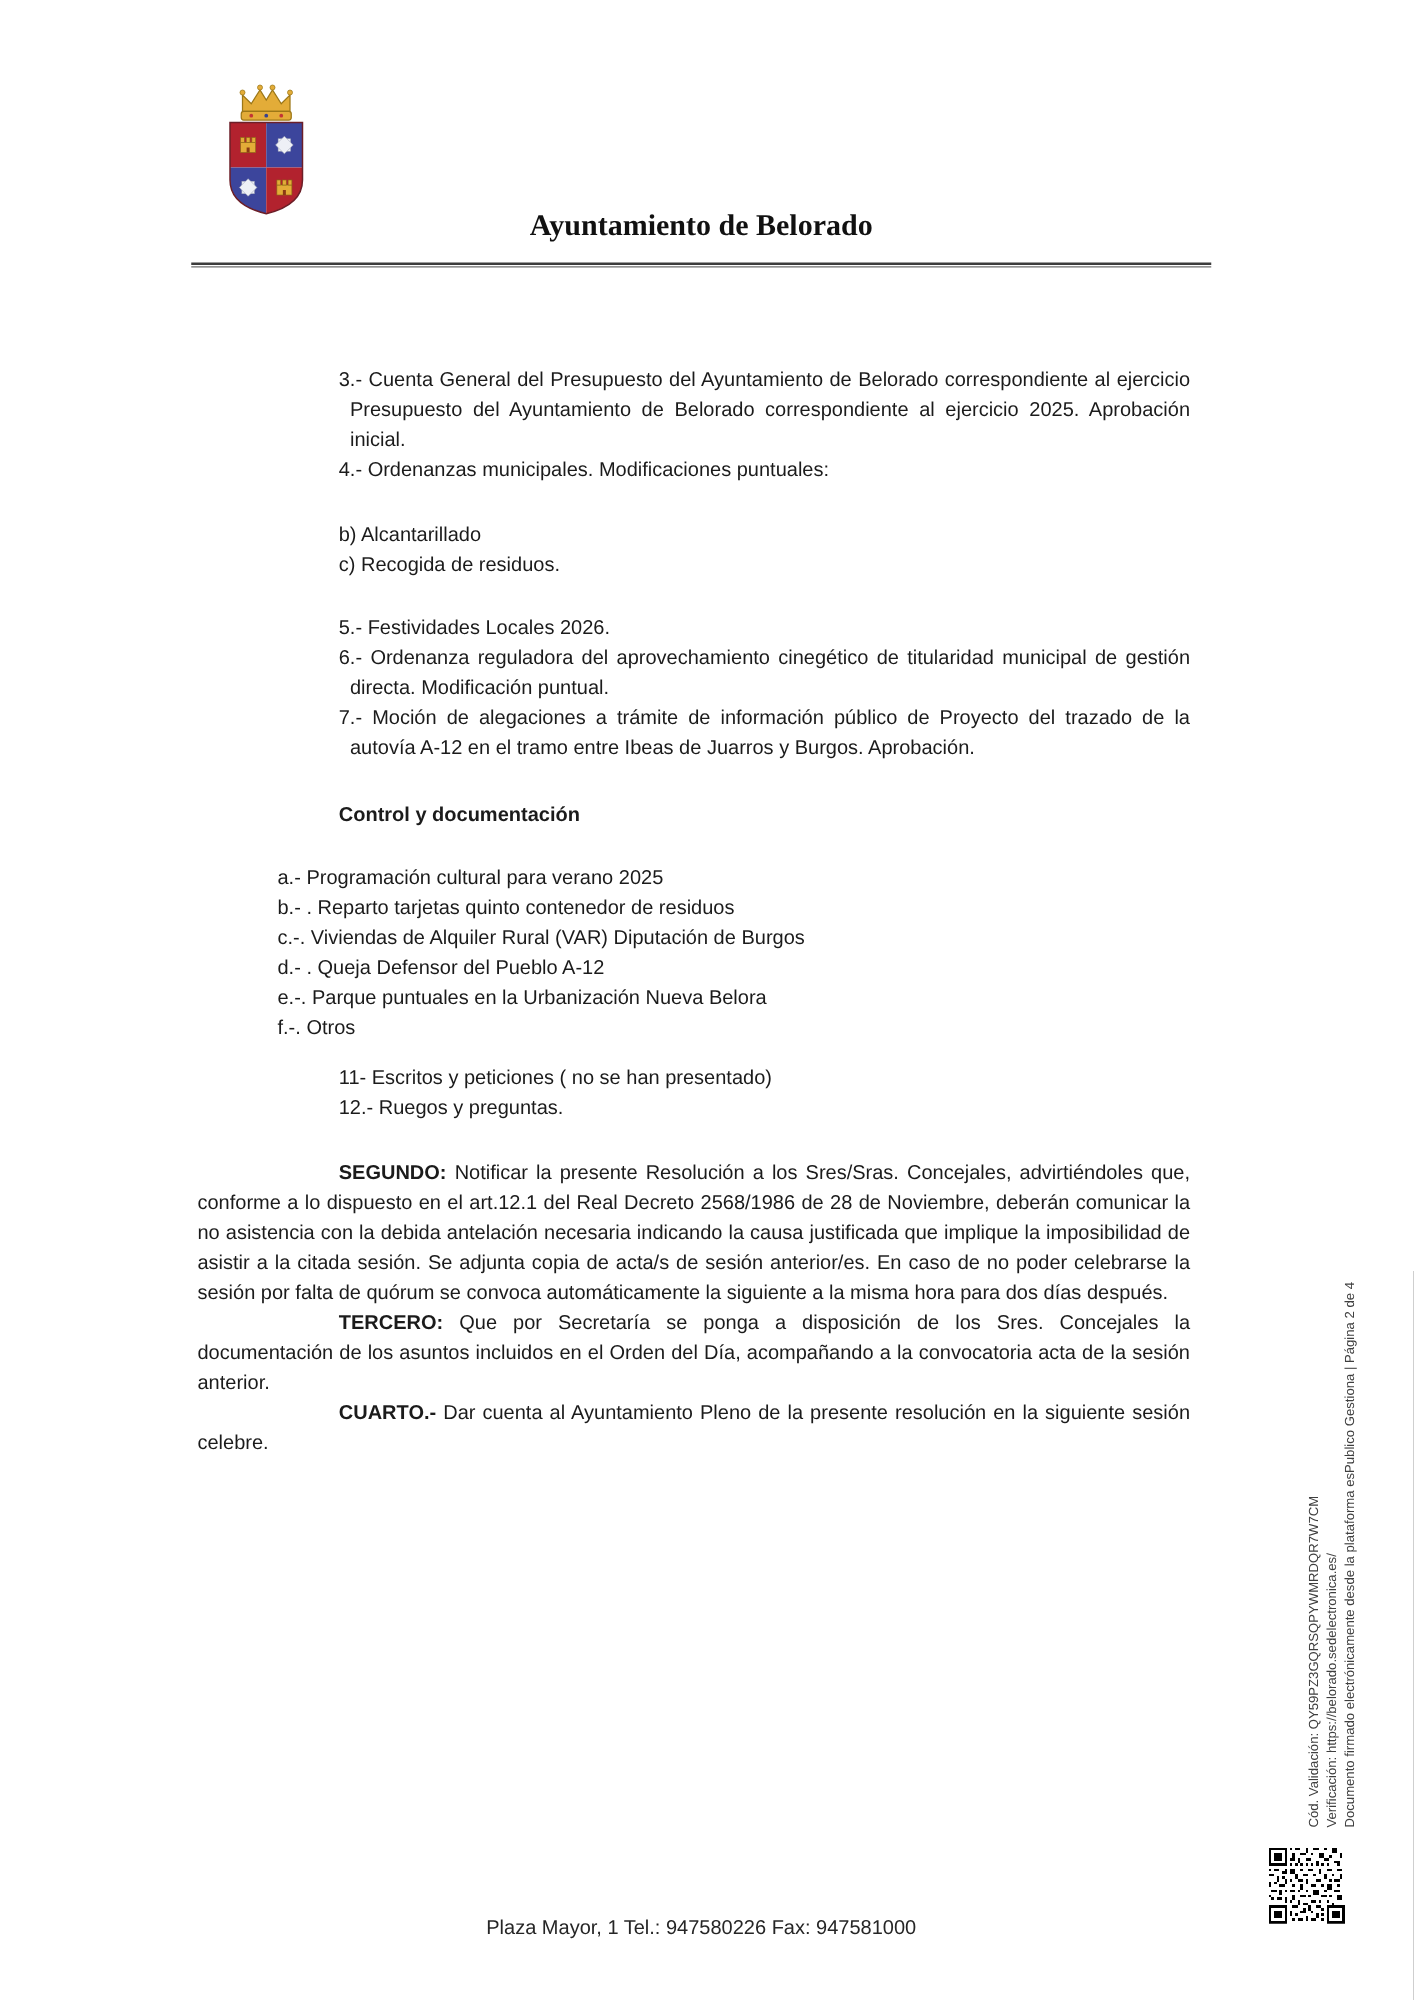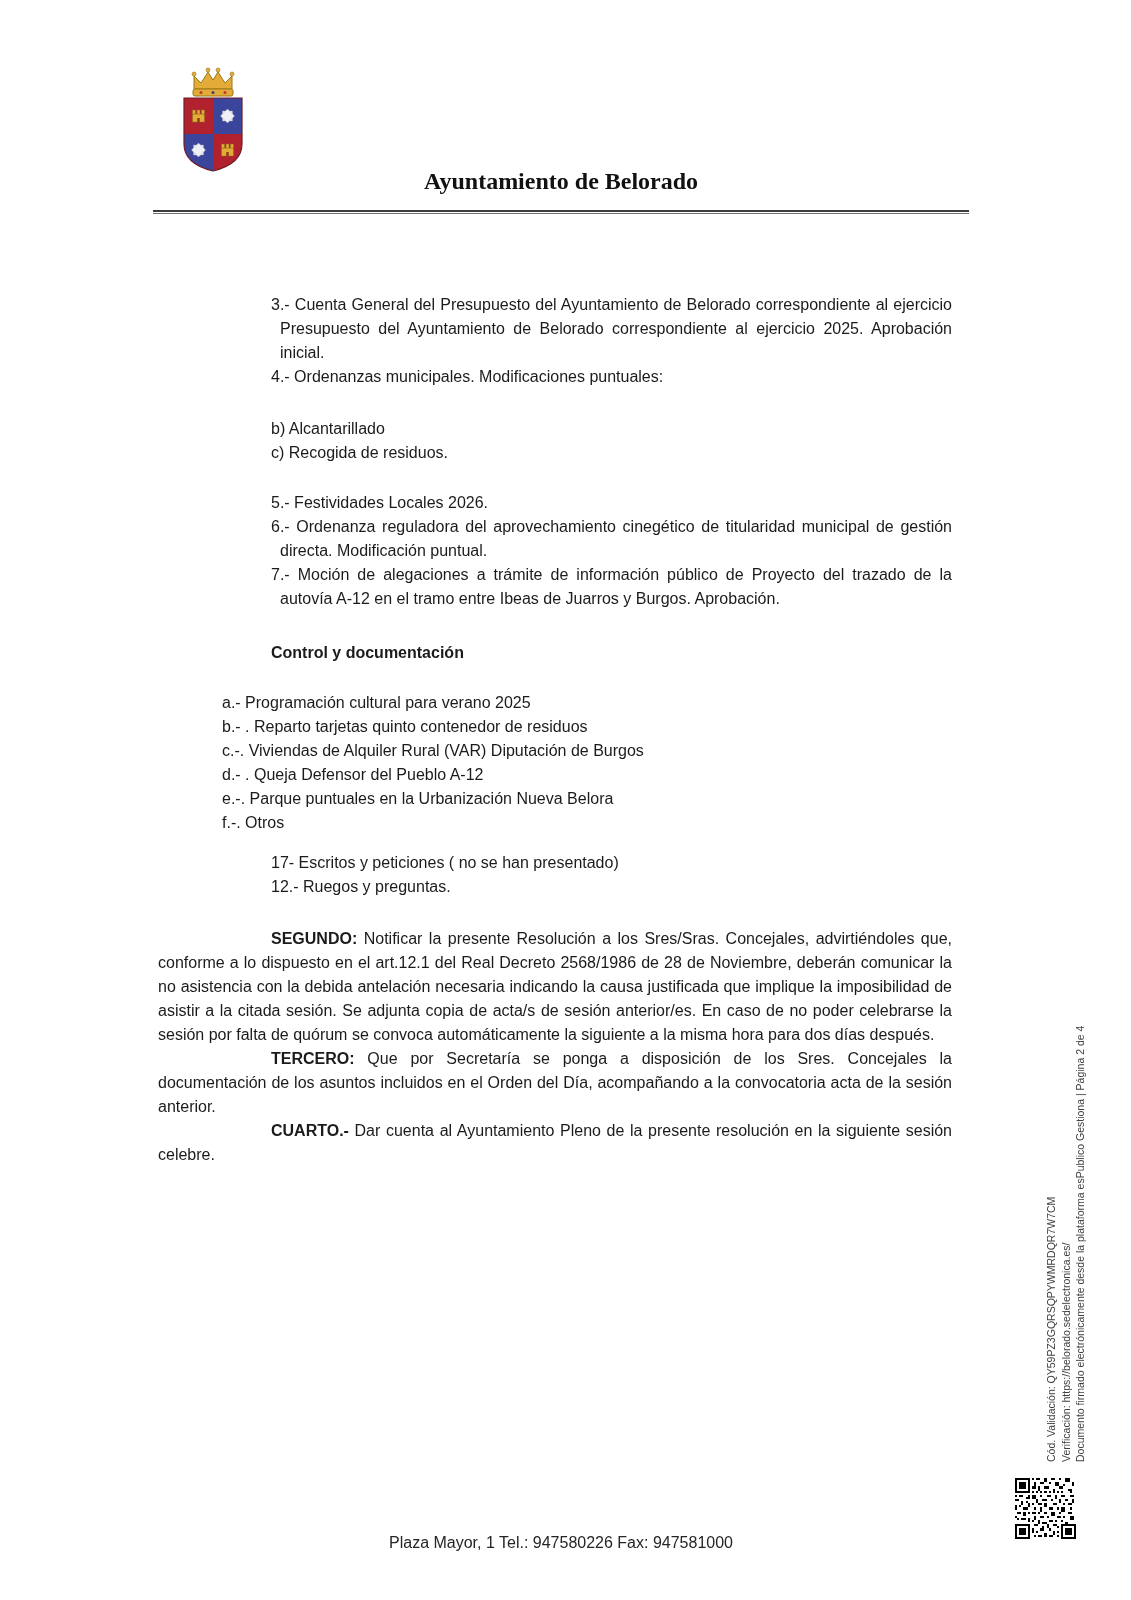--- a/index.html
+++ b/index.html
@@ -128,21 +128,21 @@
     <div class="ind-let mb16">
         <div>a.- Programación cultural para verano 2025</div>
         <div>b.- . Reparto tarjetas quinto contenedor de residuos</div>
         <div>c.-. Viviendas de Alquiler Rural (VAR) Diputación de Burgos</div>
         <div>d.- . Queja Defensor del Pueblo A-12</div>
         <div>e.-. Parque puntuales en la Urbanización Nueva Belora</div>
         <div>f.-. Otros</div>
       </div>
 
     <div class="ind-num mb28">
-        <div>17- Escritos y peticiones ( no se han presentado)</div>
+        <div>11- Escritos y peticiones ( no se han presentado)</div>
         <div>12.- Ruegos y preguntas.</div>
       </div>
 
     <p class="para mb22"><b>SEGUNDO:</b><span> Notificar la presente Resolución a los Sres/Sras. Concejales, advirtiéndoles que, conforme a lo dispuesto en el art.12.1 del Real Decreto 2568/1986 de 28 de Noviembre, deberán comunicar la no asistencia con la debida antelación necesaria indicando la causa justificada que implique la imposibilidad de asistir a la citada sesión. Se adjunta copia de acta/s de sesión anterior/es. En caso de no poder celebrarse la sesión por falta de quórum se convoca automáticamente la siguiente a la misma hora para dos días después.</span></p>
 
     <p class="para mb24"><b>TERCERO:</b><span> Que por Secretaría se ponga a disposición de los Sres. Concejales la documentación de los asuntos incluidos en el Orden del Día, acompañando a la convocatoria acta de la sesión anterior.</span></p>
 
     <p class="para"><b>CUARTO.-</b><span> Dar cuenta al Ayuntamiento Pleno de la presente resolución en la siguiente sesión celebre.</span></p>
   </div>
 

